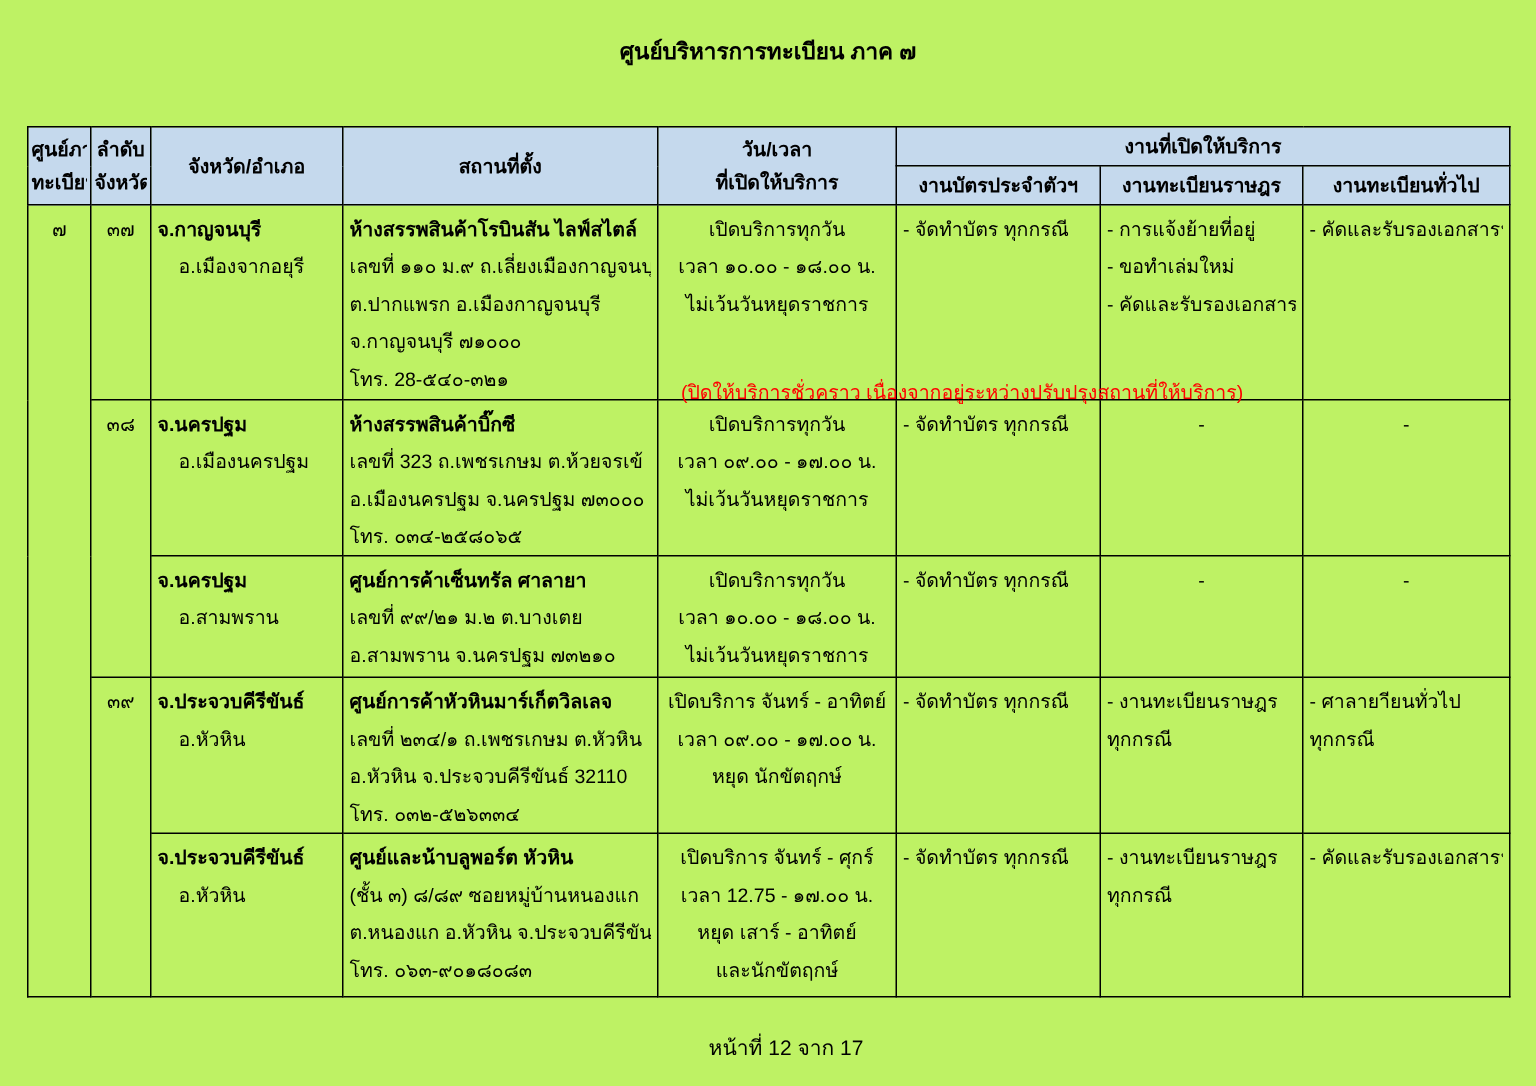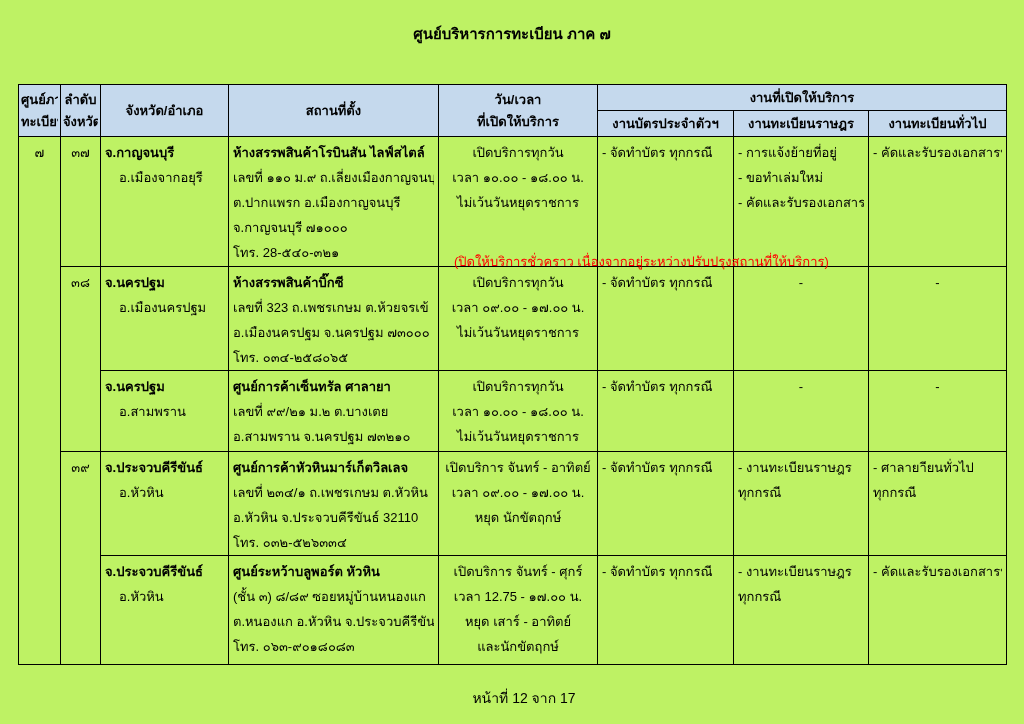--- a/index.html
+++ b/index.html
@@ -193,21 +193,21 @@
         <div class="ln">ทุกกรณี</div>
       </td>
     </tr>
 
     <tr style="height:109px">
       <td>
         <div class="ln b">จ.ประจวบคีรีขันธ์</div>
         <div class="ln ind">อ.หัวหิน</div>
       </td>
       <td>
-        <div class="ln b">ศูนย์ระหว้าบลูพอร์ต หัวหิน</div>
+        <div class="ln b">ศูนย์และน้าบลูพอร์ต หัวหิน</div>
         <div class="ln">(ชั้น ๓) ๘/๘๙ ซอยหมู่บ้านหนองแก</div>
         <div class="ln">ต.หนองแก อ.หัวหิน จ.ประจวบคีรีขันธ์ ๗๗๑๑๐</div>
         <div class="ln">โทร. ๐๖๓-๙๐๑๘๐๘๓</div>
       </td>
       <td>
         <div class="ln tc">เปิดบริการ จันทร์ - ศุกร์</div>
         <div class="ln tc">เวลา 12.75 - ๑๗.๐๐ น.</div>
         <div class="ln tc">หยุด เสาร์ - อาทิตย์</div>
         <div class="ln tc">และนักขัตฤกษ์</div>
       </td>

